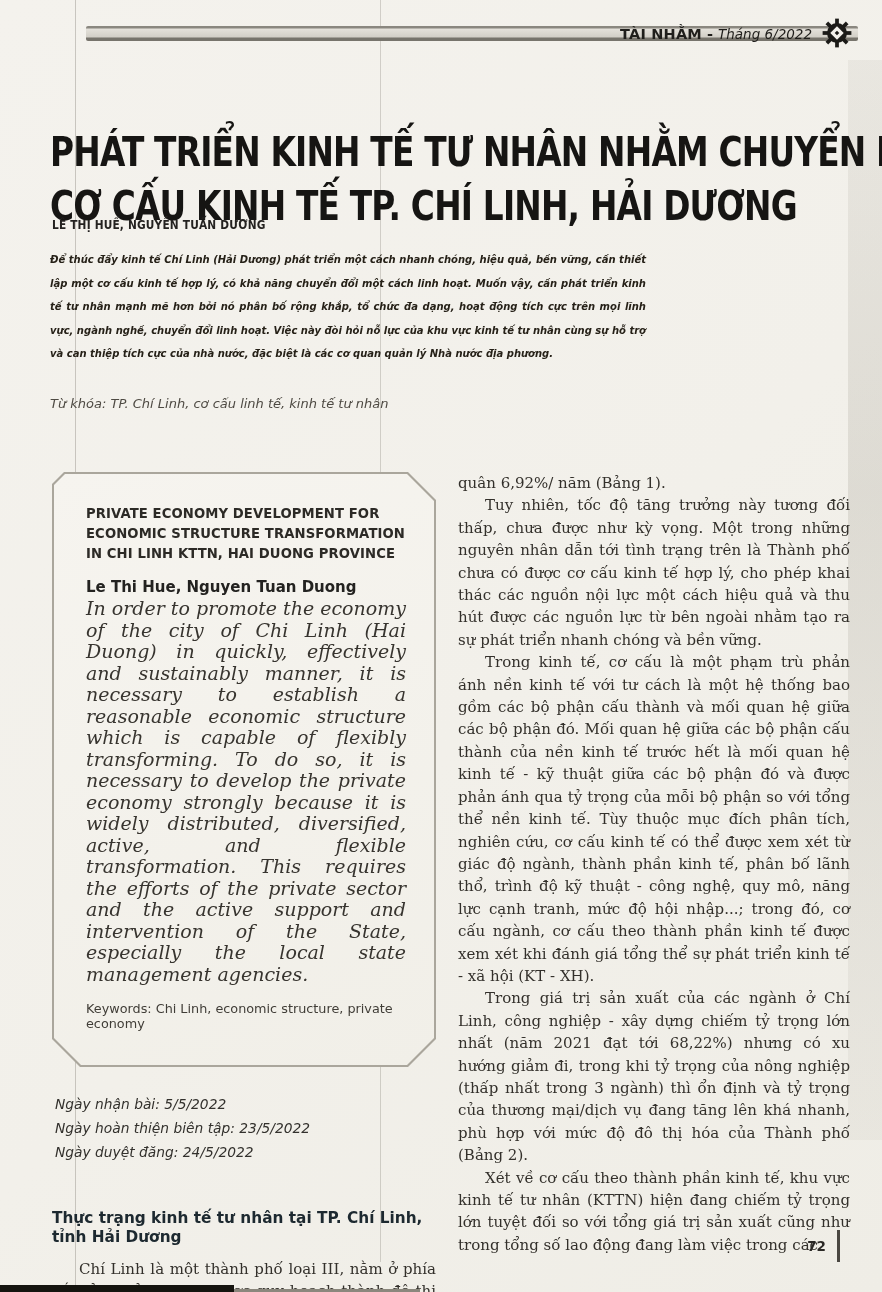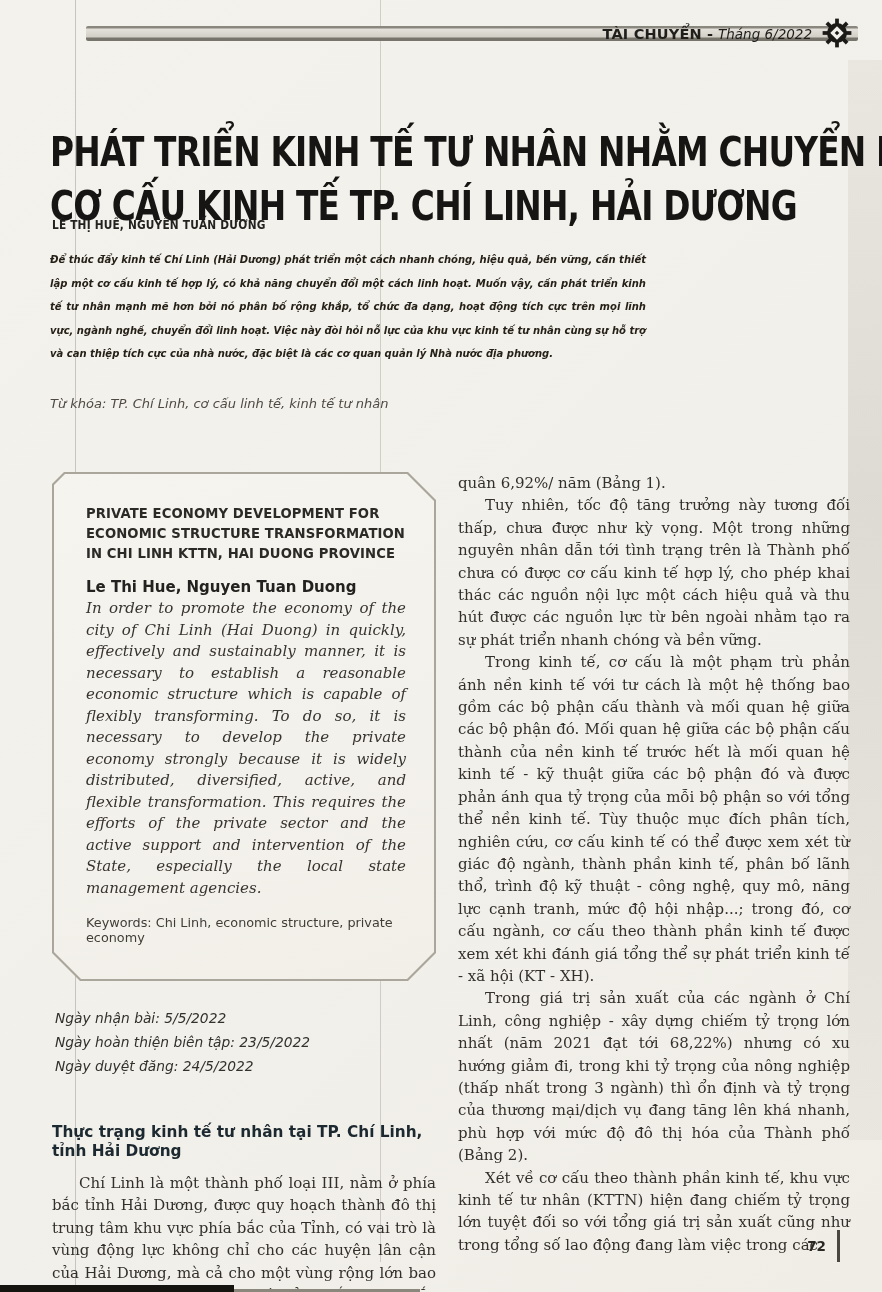--- a/index.html
+++ b/index.html
@@ -82,21 +82,21 @@
     font-family:"DejaVu Sans", sans-serif;font-weight:bold;
     font-size:13.2px;line-height:20px;color:#2c2a26;
     letter-spacing:.1px;margin:0 0 14px 0;
   }
   .box-authors{
     font-family:"DejaVu Sans", sans-serif;font-weight:bold;
     font-size:15px;color:#232220;margin:0 0 2px 0;
   }
   .box-abstract{
     font-family:"DejaVu Serif", serif;font-style:italic;
-    font-size:15px;line-height:21.5px;color:#37342f;
+    font-size:19px;line-height:21.5px;color:#37342f;
     text-align:justify;margin:0 0 16px 0;
   }
   .box-keywords{
     font-family:"DejaVu Sans", sans-serif;
     font-size:12.8px;color:#403d37;margin:0;
   }
   
   .dates{margin:26px 0 0 2px;
     font-family:"DejaVu Sans", sans-serif;font-style:italic;
     font-size:13.8px;line-height:23px;color:#33312d;}
@@ -128,21 +128,21 @@
 <body>
 
 <div class="page">
 
   <div class="crease c1"></div>
   <div class="crease c2"></div>
   <div class="ghost-strip"></div>
 
   <div class="header-rule"></div>
   <div class="header-text">
-    <span class="brand">TÀI CHUYỂN</span>
+    <span class="brand">TÀI NHẰM</span>
     <span class="sep">-</span>
     <span class="issue">Tháng 6/2022</span>
   </div>
   <span class="gear">
     <svg width="30" height="30" viewBox="0 0 24 24" aria-hidden="true">
       <g fill="#1b1a17">
         <rect x="10.5" y="0.5" width="3" height="5"></rect>
         <rect x="10.5" y="0.5" width="3" height="5" transform="rotate(45 12 12)"></rect>
         <rect x="10.5" y="0.5" width="3" height="5" transform="rotate(90 12 12)"></rect>
         <rect x="10.5" y="0.5" width="3" height="5" transform="rotate(135 12 12)"></rect>

